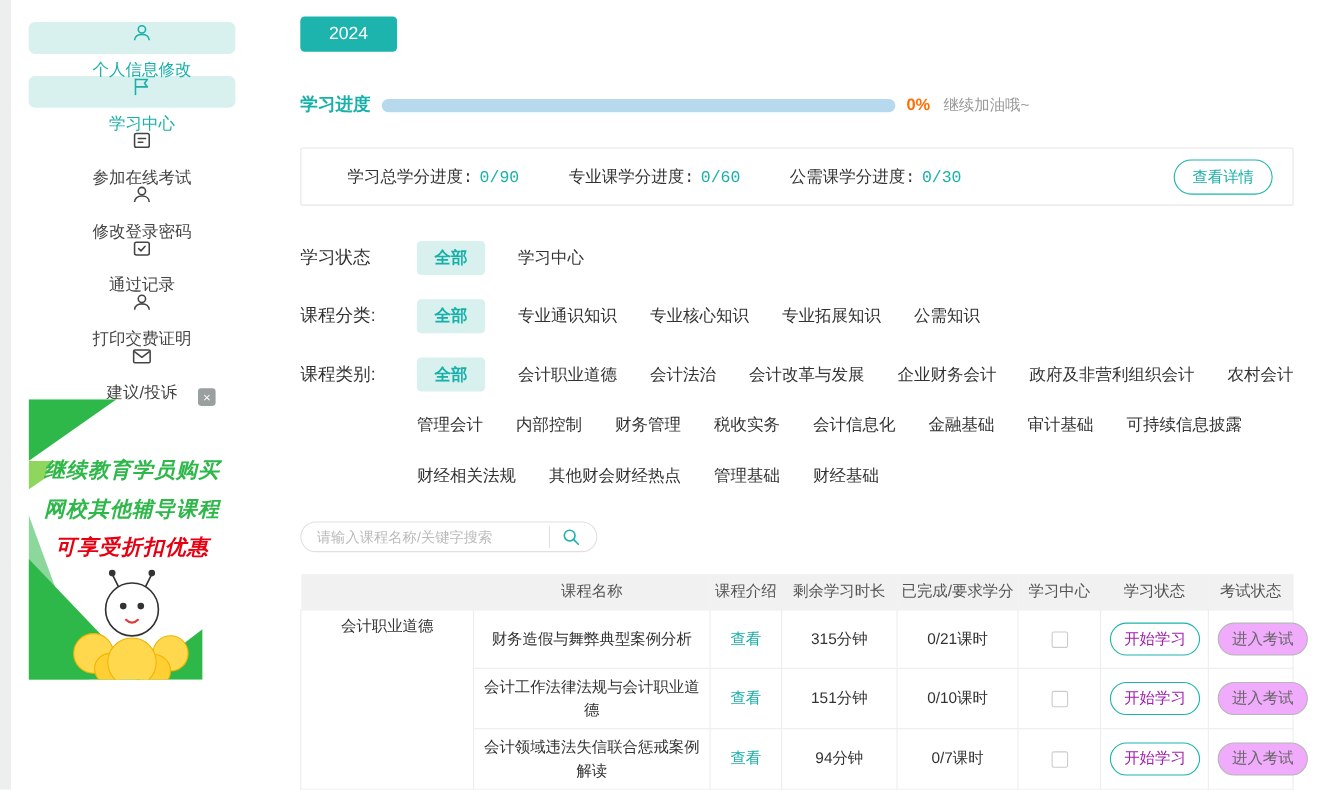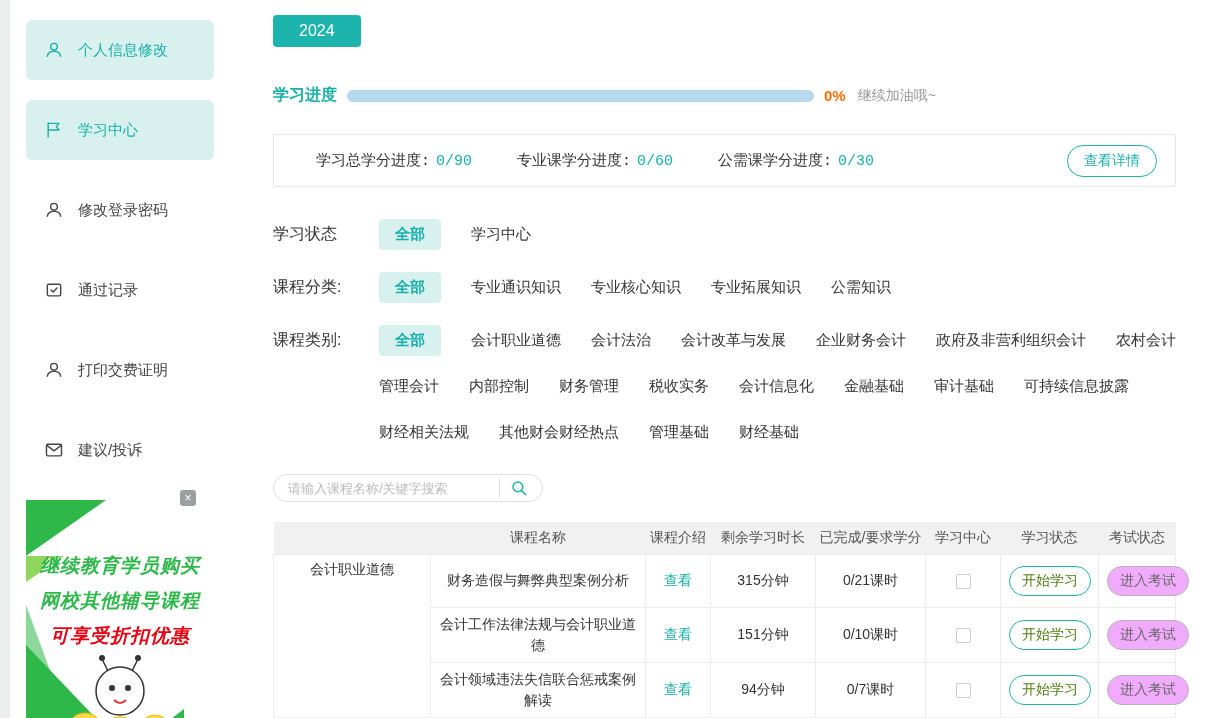--- a/index.html
+++ b/index.html
@@ -3,22 +3,22 @@
 <meta charset="utf-8">
 <style>
   * { margin:0; padding:0; box-sizing:border-box; }
   html,body { width:1216px; height:718px; overflow:hidden; background:#fff;
     font-family:"Liberation Sans","DejaVu Sans",sans-serif; color:#333; }
   .page { display:flex; width:100%; height:100%; }
   .left-strip { width:10px; background:#edefef; flex-shrink:0; }
 
   
   .sidebar { width:220px; flex-shrink:0; padding:20px 16px 0 16px; background:#fff; position:relative; }
-  .side-item { height:60px; border-radius:6px; display:flex; align-items:center;
-    padding-left:18px; gap:14px; margin-bottom:20px; font-size:15px; color:#444; cursor:pointer; }
+  .side-item { height:29px; border-radius:6px; display:flex; align-items:center;
+    padding-left:18px; gap:14px; margin-bottom:20px; font-size:15px; color:#444; cursor:pointer;flex-direction:column; }
   .side-item.active { background:#d8f1ef; color:#18b0a8; }
   .side-icon { width:20px; height:20px; display:inline-flex; }
   .side-icon svg { width:20px; height:20px; }
 
   
   .ad { position:relative; margin-top:18px; height:255px; background:#fff; overflow:visible; }
   .ad-close { position:absolute; top:-10px; right:18px; width:16px; height:16px; background:#9aa0a0;
     color:#fff; font-size:12px; line-height:16px; text-align:center; border-radius:3px; cursor:pointer; z-index:5; }
   .ad-inner { position:relative; width:100%; height:100%; overflow:hidden; }
   .tri { position:absolute; width:0; height:0; }
@@ -73,21 +73,21 @@
   table.course-table { border-collapse:collapse; width:902px; table-layout:fixed; }
   .course-table thead th { background:#f1f1f1; font-weight:normal; font-size:14px; color:#555;
     height:32px; text-align:center; }
   .course-table tbody td { border:1px solid #ededed; font-size:14px; color:#333; text-align:center;
     height:53px; padding:6px 8px; }
   td.cat-cell { vertical-align:top; padding-top:20px; font-size:15px; }
   td.name-cell { text-align:left; padding-left:10px; line-height:1.5;margin-left:33px; }
   .view-link { color:#18b0a8; cursor:pointer; }
   .cb { display:inline-block; width:15px; height:15px; border:1px solid #ccc; border-radius:2px;
     background:#fff; cursor:pointer; vertical-align:middle; }
-  .btn-study { background:#fff; border:1px solid #1cb4ac; color:#4d7c0f; font-size:14px;
+  .btn-study { background:#fff; border:1px solid #1cb4ac; color:#a21caf; font-size:14px;
     padding:5px 12px; border-radius:15px; cursor:pointer; white-space:nowrap;
     font-family:"Liberation Sans","DejaVu Sans",sans-serif; }
   .btn-exam { background:#f0abfc; border:1px solid #b5b5b5; color:#666; font-size:14px;
     padding:5px 12px; border-radius:15px; cursor:pointer; white-space:nowrap;
     font-family:"Liberation Sans","DejaVu Sans",sans-serif; }
 </style>
 </head>
 <body>
 
 <div class="page">
@@ -105,20 +105,29 @@
           <span>个人信息修改</span>
         </div>
         <div class="side-item active">
           <span class="side-icon">
             <svg viewBox="0 0 24 24" fill="none" stroke="currentColor" stroke-width="1.7" stroke-linejoin="round">
               <path d="M5 21V3"></path>
               <path d="M5 4h13l-3.2 4L18 12H5"></path>
             </svg>
           </span>
           <span>学习中心</span>
+        </div>
+        <div class="side-item">
+          <span class="side-icon">
+            <svg viewBox="0 0 24 24" fill="none" stroke="currentColor" stroke-width="1.7" stroke-linecap="round">
+              <rect x="4" y="4" width="16" height="15" rx="2"></rect>
+              <path d="M8 9.5h8M8 13.5h5"></path>
+            </svg>
+          </span>
+          <span>参加在线考试</span>
         </div>
         <div class="side-item">
           <span class="side-icon">
             <svg viewBox="0 0 24 24" fill="none" stroke="currentColor" stroke-width="1.7">
               <circle cx="12" cy="8" r="4"></circle>
               <path d="M4 20c0-4.2 3.6-6.5 8-6.5s8 2.3 8 6.5"></path>
             </svg>
           </span>
           <span>修改登录密码</span>
         </div>

